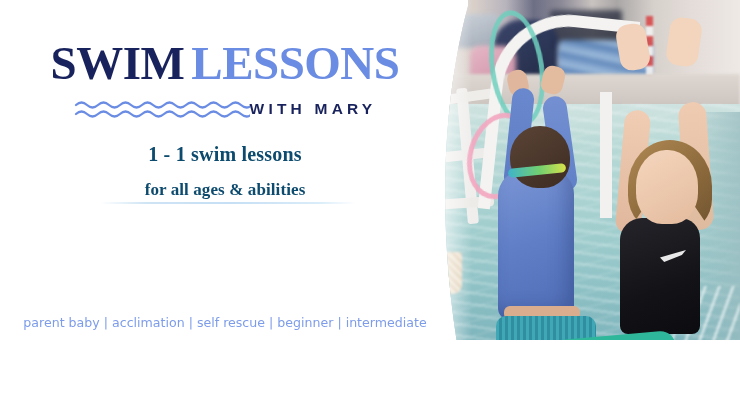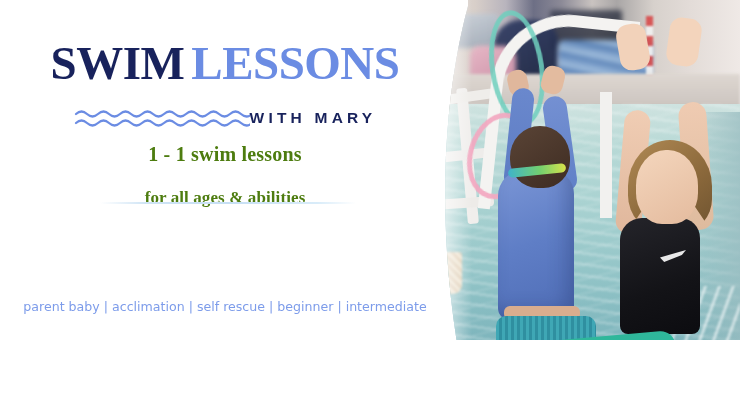--- a/index.html
+++ b/index.html
@@ -44,21 +44,21 @@
   .logo-swim {
     color: #18225c;
   }
   .logo-lessons {
     color: #6b8ce3;
     margin-left: 7px;
   }
 
   .logo-sub-row {
     position: relative;
-    margin-top: 18px;
+    margin-top: 9px;
     height: 26px;
     display: flex;
     align-items: center;
     justify-content: center;
   }
   .waves {
     display: block;
     width: 176px;
     height: 22px;
   }
@@ -72,33 +72,33 @@
   }
 
   
   .tagline-block {
     position: absolute;
     left: 0;
     top: 142px;
     width: 450px;
     text-align: center;
     font-family: "Liberation Serif", "DejaVu Serif", serif;
-    color: #4d7c0f;
+    color: #0c4a6e;
   }
   .tagline-1 {
     font-size: 20px;
     font-weight: 700;
     line-height: 1.25;
     letter-spacing: 0.2px;
   }
   .tagline-2 {
     font-size: 17px;
     font-weight: 700;
     line-height: 1.3;
-    margin-top: 20px;
+    margin-top: 12px;
     letter-spacing: 0.1px;
   }
 
   .divider {
     position: absolute;
     left: 100px;
     top: 202px;
     width: 256px;
     height: 2px;
     background: linear-gradient(to right, #ffffff 0%, #cfe4f5 18%, #c6dff4 50%, #d9ecf9 85%, #ffffff 100%);
@@ -133,20 +133,21 @@
     top: 298px;
     width: 450px;
     text-align: center;
   }
   .services-line {
     font-family: "DejaVu Sans", sans-serif;
     font-size: 12.6px;
     color: #7d9cea;
     line-height: 1.45;
     white-space: nowrap;
+    margin-top: 16px;
   }
 
   .footnote {
     position: absolute;
     left: 8px;
     top: 341px;
     width: 440px;
     font-family: "DejaVu Sans", sans-serif;
     font-style: italic;
     font-size: 13.6px;

